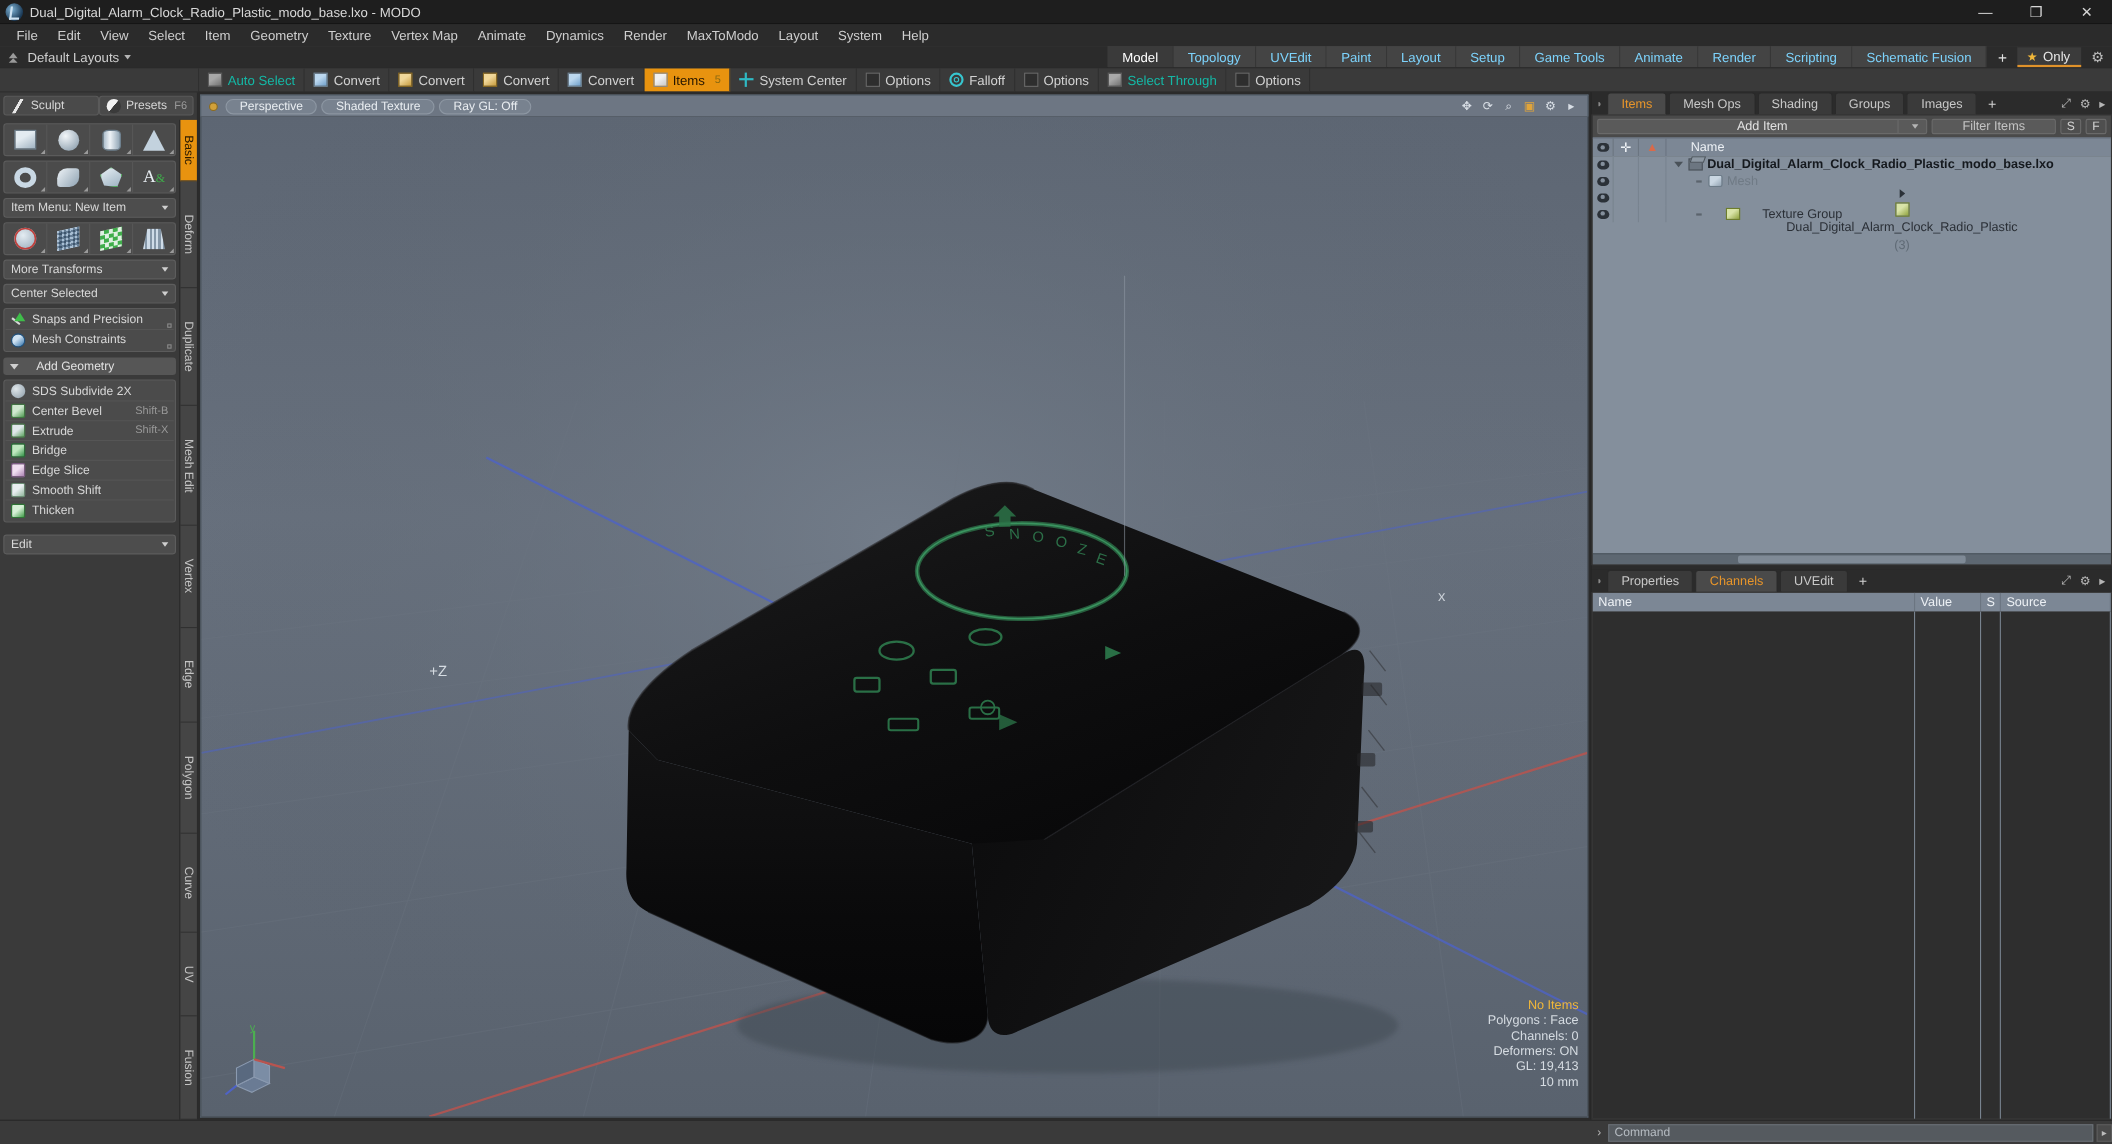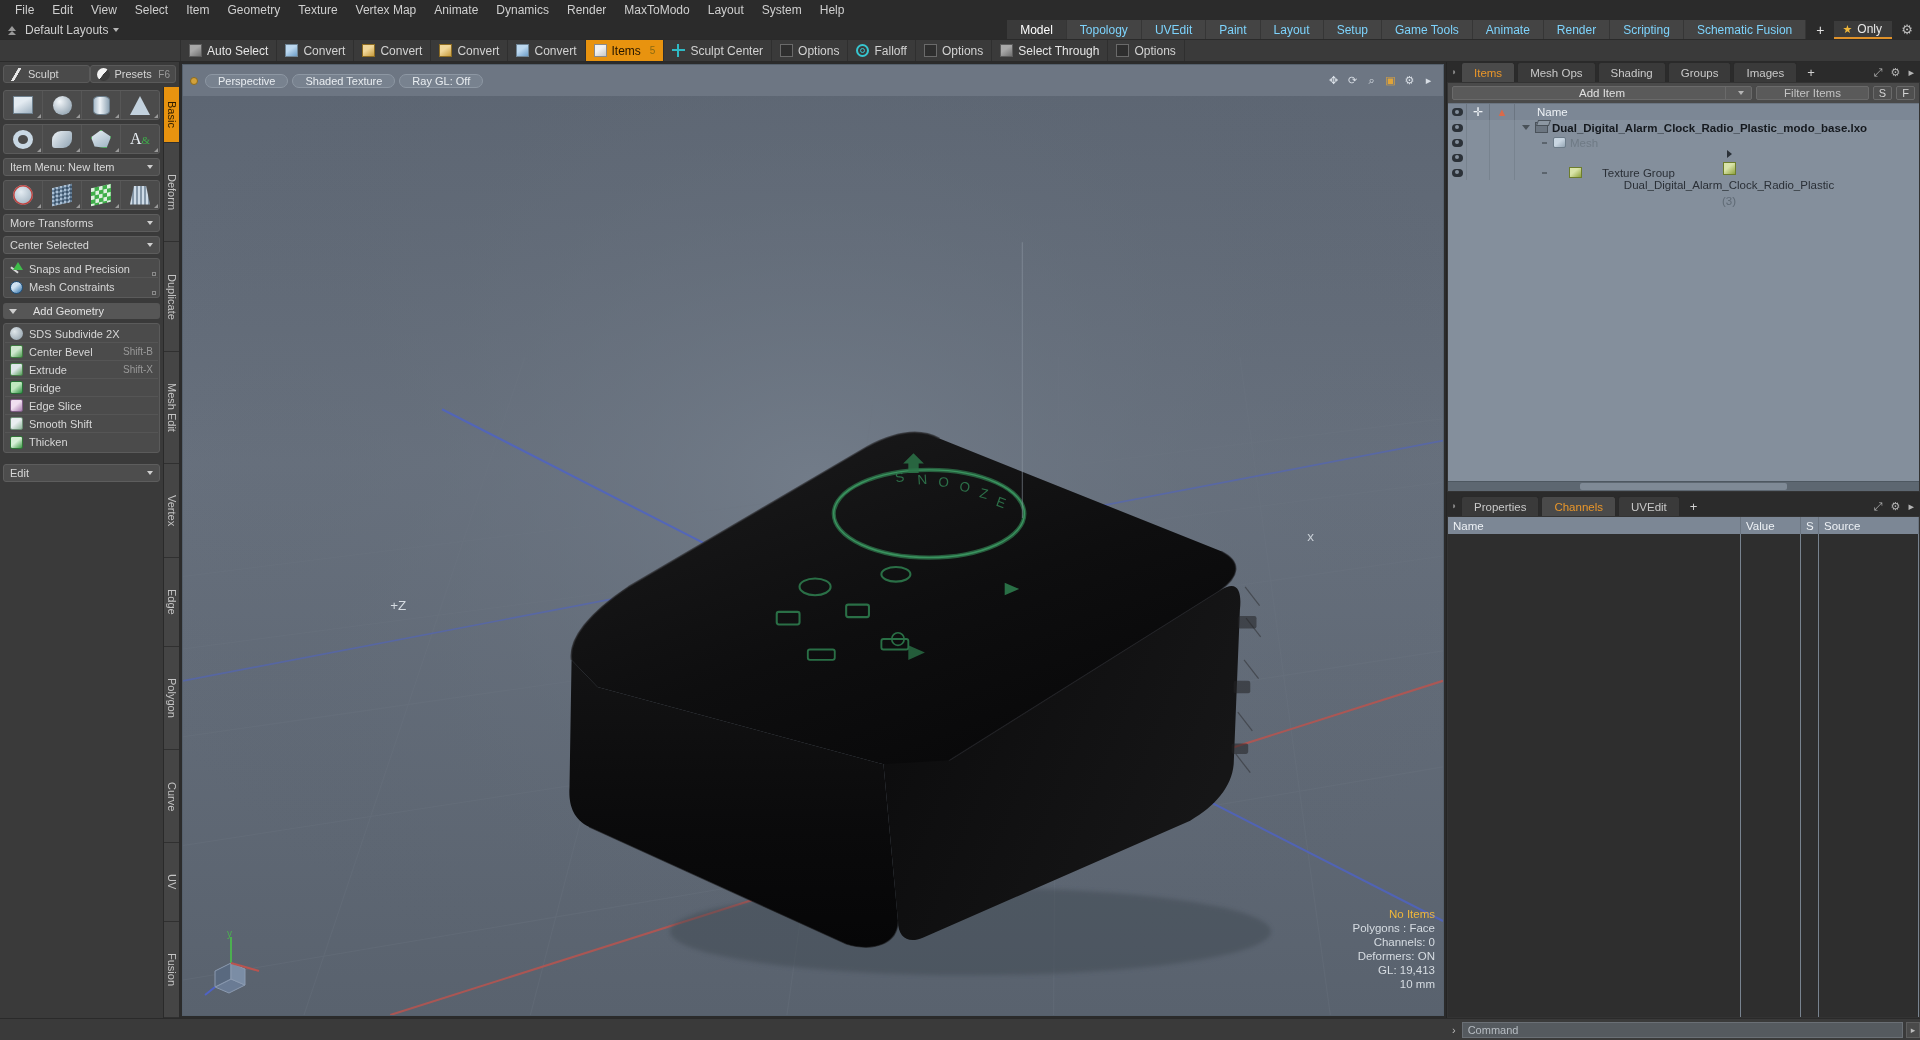--- a/index.html
+++ b/index.html
@@ -60,21 +60,21 @@
   .gear{ width:18px;height:18px;margin-left:6px;display:flex;align-items:center;justify-content:center;
      color:#bdbdbd;font-size:13px;}
 
   
   .modestrip{ height:22px; background:#3a3a3a; display:flex; align-items:stretch; flex:0 0 22px;
     border-bottom:1px solid #2a2a2a; }
   .mleft{ width:180px; background:#3a3a3a; display:flex;align-items:center; padding-left:10px;}
   .mgroup{ display:flex; align-items:stretch; border-left:1px solid #2f2f2f; }
   .mbtn{ display:flex;align-items:center;gap:5px; padding:0 8px; font-size:12px; color:#d2d2d2;
      border-right:1px solid #2f2f2f; background:#3a3a3a; white-space:nowrap;}
-  .mbtn.dim{ color:#e5e5e5;justify-content:center; }
+  .mbtn.dim{ color:#14b8a6;justify-content:center; }
   .mbtn.active{ background:#e8930f; color:#241500; }
   .mbtn.active .ic{ filter:none; }
   .mbtn .num{ color:#8a6a12; font-size:10px; margin-left:4px; }
   .ic{ width:13px;height:13px; display:inline-block; position:relative; flex:0 0 13px;}
   .ic.cube{ background:linear-gradient(145deg,#cfe1ee 40%,#9ab4c6); border:1px solid #6f8494;}
   .ic.cube.blue{ background:linear-gradient(145deg,#bcd8ef 40%,#6d9ec9); }
   .ic.cube.gold{ background:linear-gradient(145deg,#f0d79a 40%,#c79b3c); border-color:#8d6c22;}
   .ic.cube.grey{ background:linear-gradient(145deg,#a8a8a8 40%,#707070); border-color:#5c5c5c;}
   .ic.cube.white{ background:linear-gradient(145deg,#f1f1f1 40%,#c8c8c8); border-color:#8a8a8a;}
   .ic.cross{ }
@@ -132,21 +132,21 @@
 
   
   .vtabs{ width:16px; background:#2f2f2f; display:flex; flex-direction:column; border-left:1px solid #2a2a2a;}
   .vtab{ flex:0 0 auto; writing-mode:vertical-rl; text-orientation:mixed;
      padding:9px 0; font-size:11px; color:#c4c4c4; background:#454545; border-bottom:1px solid #303030;
      display:flex; align-items:center; justify-content:center;}
   .vtab.sel{ background:#e8930f; color:#2a1a00; }
 
   
   .viewwrap{ flex:1; display:flex; flex-direction:column; min-width:0; background:#2b2b2b; padding:2px;}
-  .vp-header{ height:32px; display:flex;align-items:center; gap:4px; padding:0 4px; background:#6d7683;
+  .vp-header{ height:20px; display:flex;align-items:center; gap:4px; padding:0 4px; background:#6d7683;
      border:1px solid #55606c; border-bottom:none; }
   .vp-dot{ width:8px;height:8px;border-radius:50%;background:#d2a13a;border:1px solid #8a6a20;margin:0 3px;}
   .vpbtn{ height:14px; border:1px solid #8d97a3; border-radius:7px; background:#78828f;
      padding:0 12px; display:flex;align-items:center; font-size:11px; color:#e9edf1; white-space:nowrap;}
   .vp-hdr-right{ margin-left:auto; display:flex; align-items:center; gap:6px; padding-right:4px;}
   .hicon{ width:13px;height:13px; color:#d8dee5; display:inline-flex;align-items:center;justify-content:center;
     font-size:11px;}
   .viewport{ flex:1; position:relative; overflow:hidden; border:1px solid #55606c; border-top:none;
      background:linear-gradient(#5a6471 0%, #646e7b 45%, #59636f 100%); }
 
@@ -224,20 +224,29 @@
   .ch-c{ border-right:1px solid #6b7581; display:flex;align-items:center; padding-left:5px;}
   .chan-area{ flex:1; background:#848f9c; display:flex; }
   .ca-c{ border-right:1px solid #78838f; }
   .panel-split{ height:4px; background:#2b2b2b; }
 </style>
 </head>
 <body>
 
 <div class="app">
 
+  <div class="titlebar">
+    <span class="tb-icon"></span>
+    <span class="tb-title">Dual_Digital_Alarm_Clock_Radio_Plastic_modo_base.lxo - MODO</span>
+    <div class="tb-btns">
+      <div class="tb-btn">—</div>
+      <div class="tb-btn">❐</div>
+      <div class="tb-btn close">✕</div>
+    </div>
+  </div>
 
   <div class="menubar" id="menubar">
       <div class="menu-item">File</div>
       <div class="menu-item">Edit</div>
       <div class="menu-item">View</div>
       <div class="menu-item">Select</div>
       <div class="menu-item">Item</div>
       <div class="menu-item">Geometry</div>
       <div class="menu-item">Texture</div>
       <div class="menu-item">Vertex Map</div>
@@ -303,21 +312,21 @@
           <span class="ic cube blue"></span>
           <span>Convert</span>
         </div>
         <div class="mbtn active">
           <span class="ic cube white"></span>
           <span>Items</span>
           <span class="num">5</span>
         </div>
         <div class="mbtn">
           <span class="ic cross"></span>
-          <span>Sculpt Center</span>
+          <span>System Center</span>
         </div>
         <div class="mbtn">
           <span class="ic sq"></span>
           <span>Options</span>
         </div>
         <div class="mbtn">
           <span class="ic falloff"></span>
           <span>Falloff</span>
         </div>
         <div class="mbtn">

